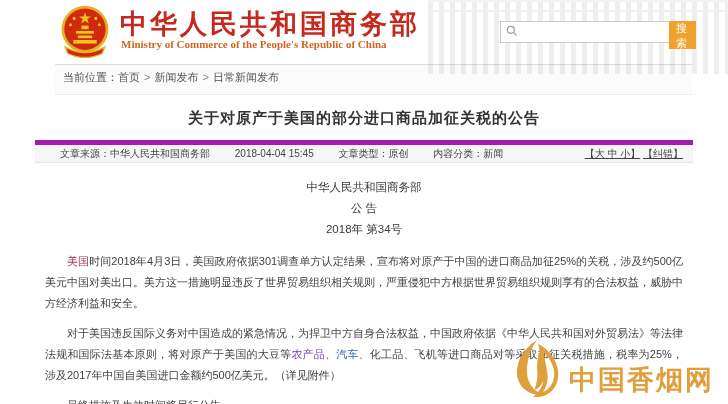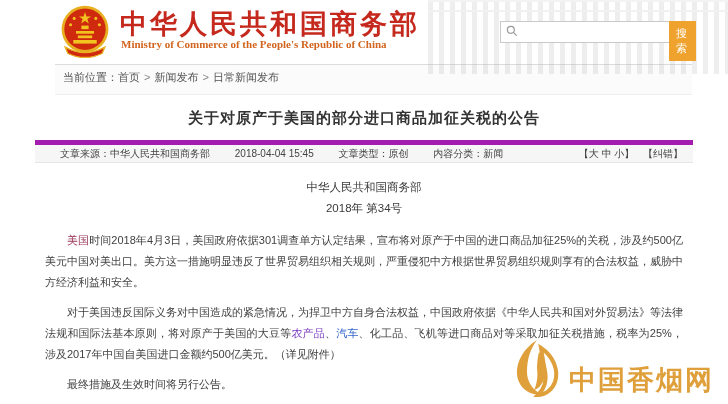--- a/index.html
+++ b/index.html
@@ -69,21 +69,21 @@
     outline: none;
     color: #666;
   }
   .search-glyph {
     position: absolute;
     left: 5px; top: 3px;
     width: 14px; height: 14px;
     color: #999;
   }
   .search-btn {
-    width: 36px; height: 40px;
+    width: 36px; height: 28px;
     background: #efa32e;
     border: none;
     color: #ffffff;
     font-size: 11px;
     letter-spacing: 2px;
     cursor: pointer;
     font-family: Liberation Serif, serif;
   }
 
   
@@ -123,21 +123,21 @@
     border-bottom: 1px solid #e6e6e6;
     display: flex;
     align-items: center;
     justify-content: space-between;
     font-size: 10px;
     color: #444;
     padding: 0 10px 0 25px;
     white-space: nowrap;
   }
   .meta-left span { margin-right: 22px; }
-  .meta-right span { margin-left: 6px; cursor: pointer; }
+  .meta-right span { margin-left: 0; cursor: pointer; text-decoration: underline; }
 
   .doc-header {
     margin-top: 14px;
     text-align: center;
     font-size: 11.5px;
     color: #3a3a3a;
     line-height: 21px;
   }
 
   .body-text {
@@ -218,20 +218,21 @@
     <span>内容分类：新闻</span>
   </div>
   <div class="meta-right">
     <span>【大 中 小】</span>
     <span>【纠错】</span>
   </div>
 </div>
 
 <div class="doc-header">
   <div>中华人民共和国商务部</div>
+  <div>公 告</div>
   <div>2018年 第34号</div>
 </div>
 
 <div class="body-text">
   <p><span class="lnk-visited">美国</span><span>时间2018年4月3日，美国政府依据301调查单方认定结果，宣布将对原产于中国的进口商品加征25%的关税，涉及约500亿美元中国对美出口。美方这一措施明显违反了世界贸易组织相关规则，严重侵犯中方根据世界贸易组织规则享有的合法权益，威胁中方经济利益和安全。</span></p>
 
   <p><span>对于美国违反国际义务对中国造成的紧急情况，为捍卫中方自身合法权益，中国政府依据《中华人民共和国对外贸易法》等法律法规和国际法基本原则，将对原产于美国的大豆等</span><span class="lnk-purple">农产品</span><span>、</span><span class="lnk-blue">汽车</span><span>、化工品、飞机等进口商品对等采取加征关税措施，税率为25%，涉及2017年中国自美国进口金额约500亿美元。（详见附件）</span></p>
 
   <p>最终措施及生效时间将另行公告。</p>
 

